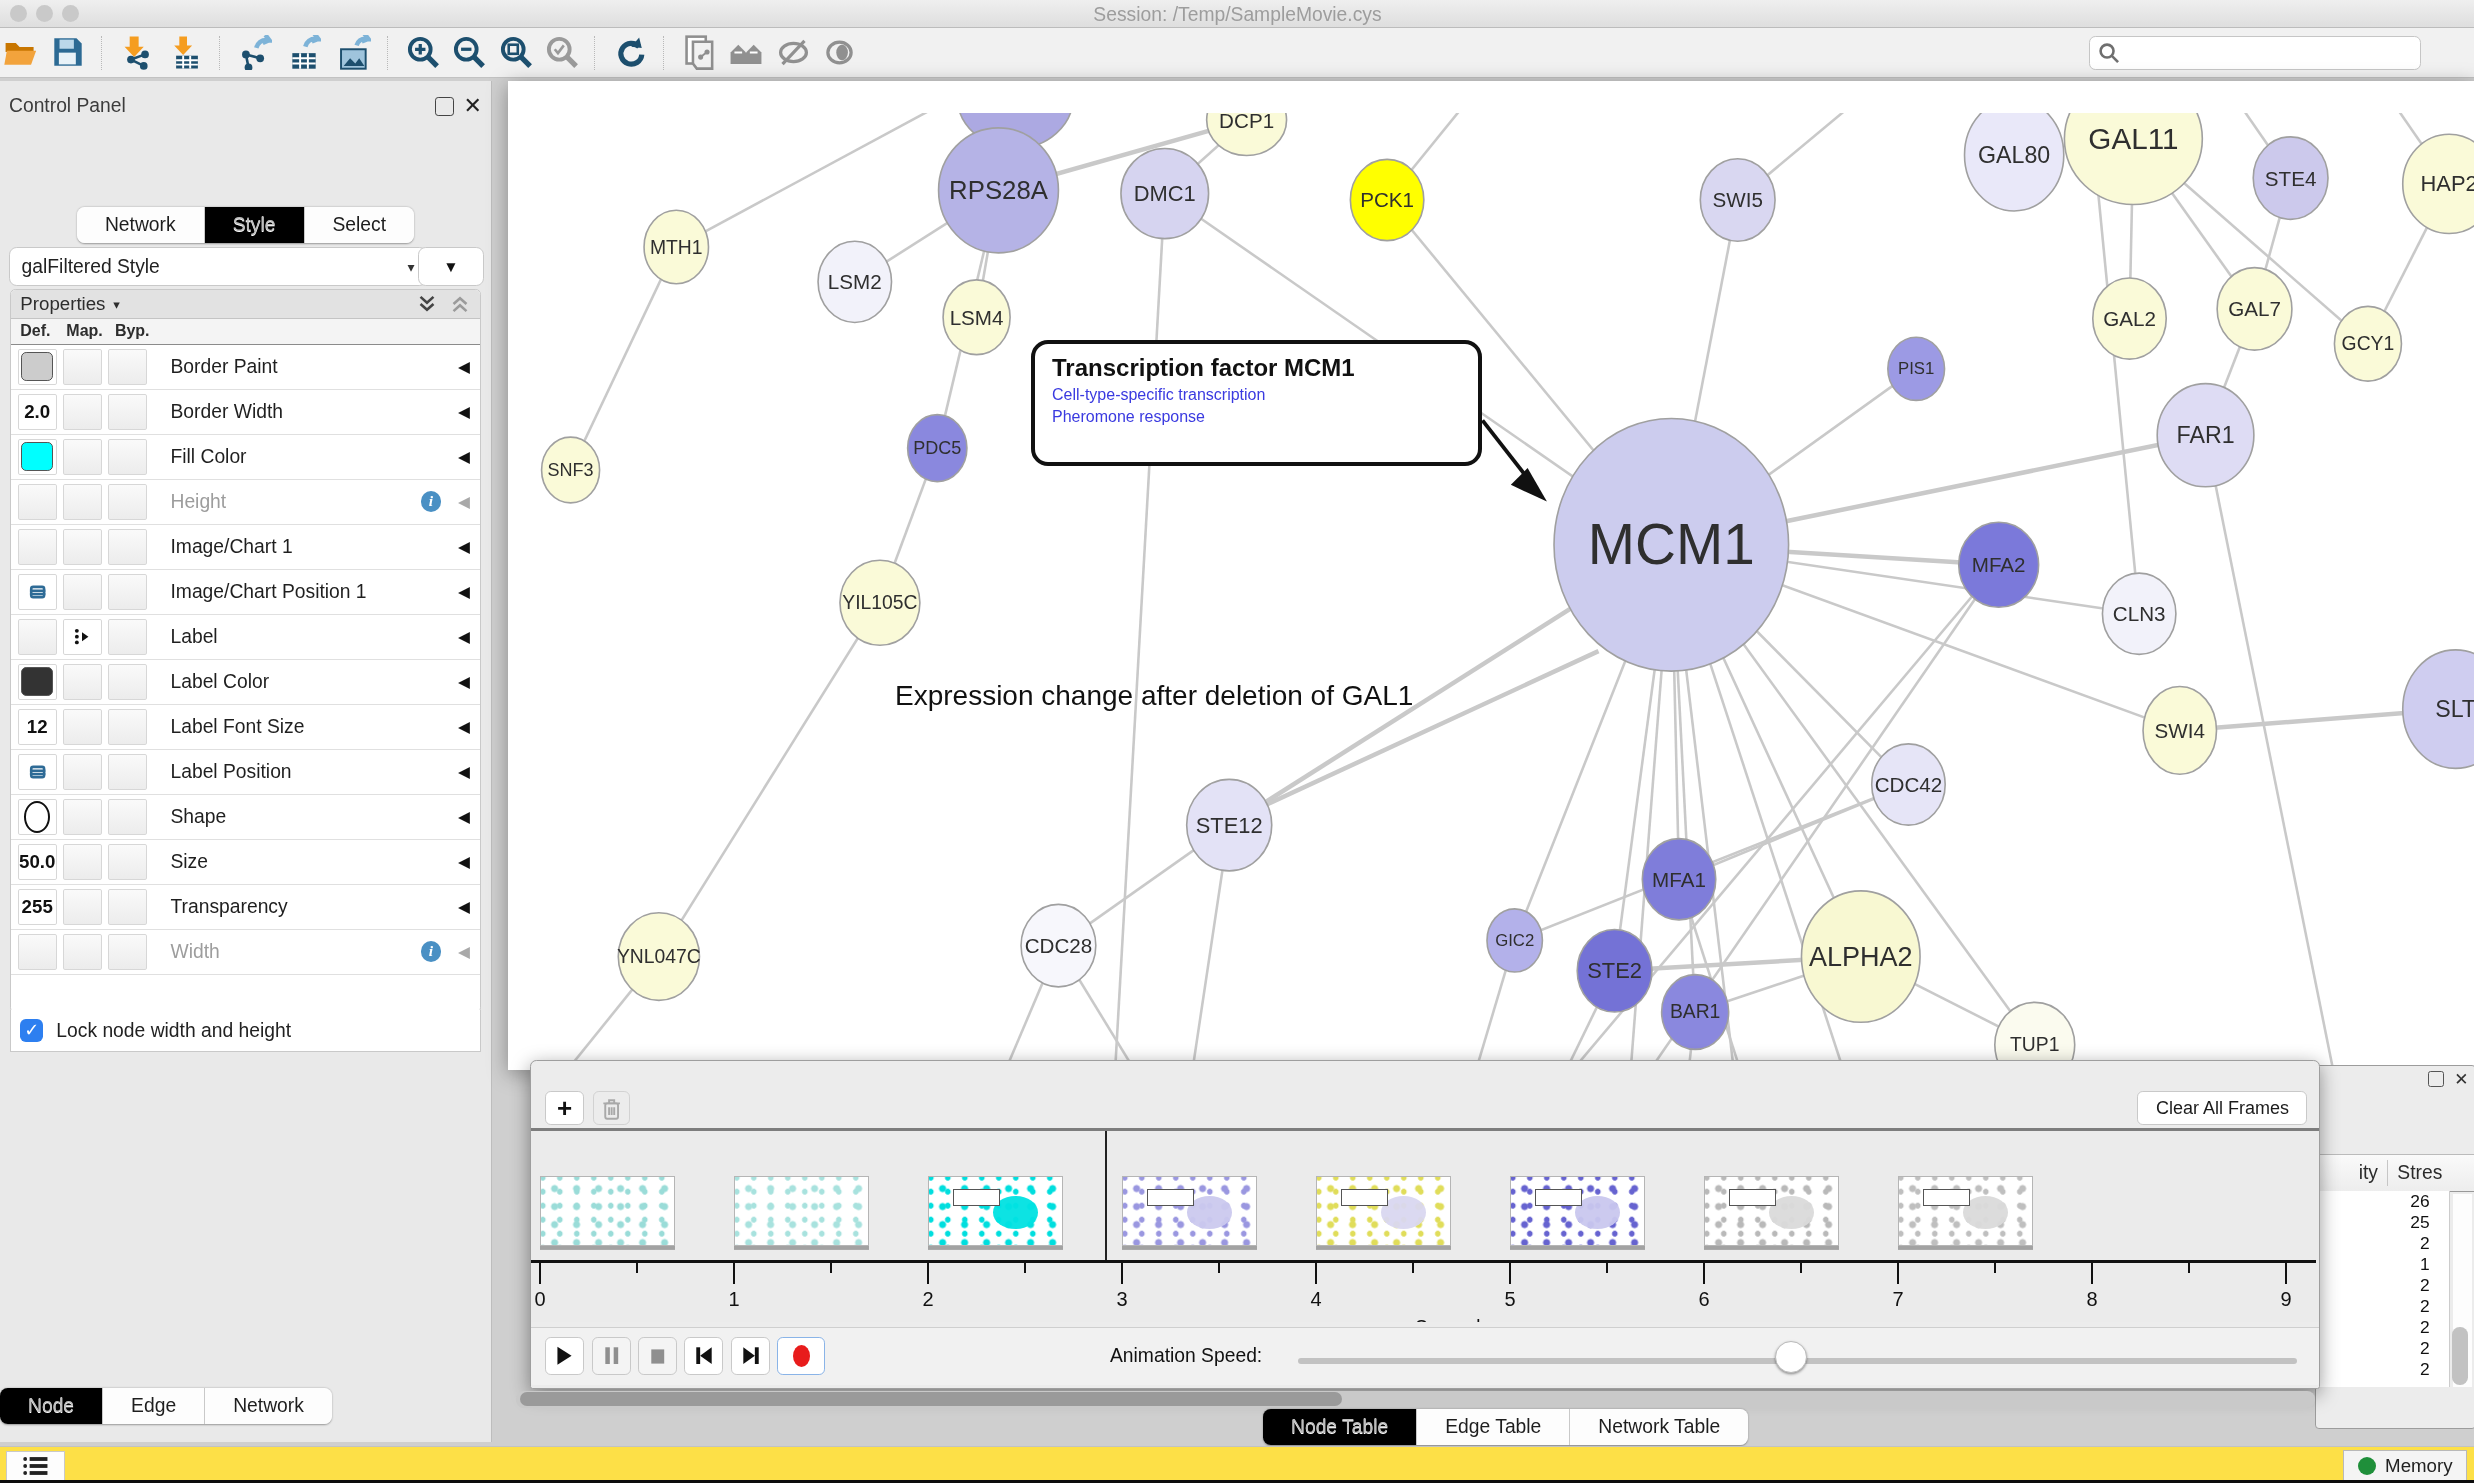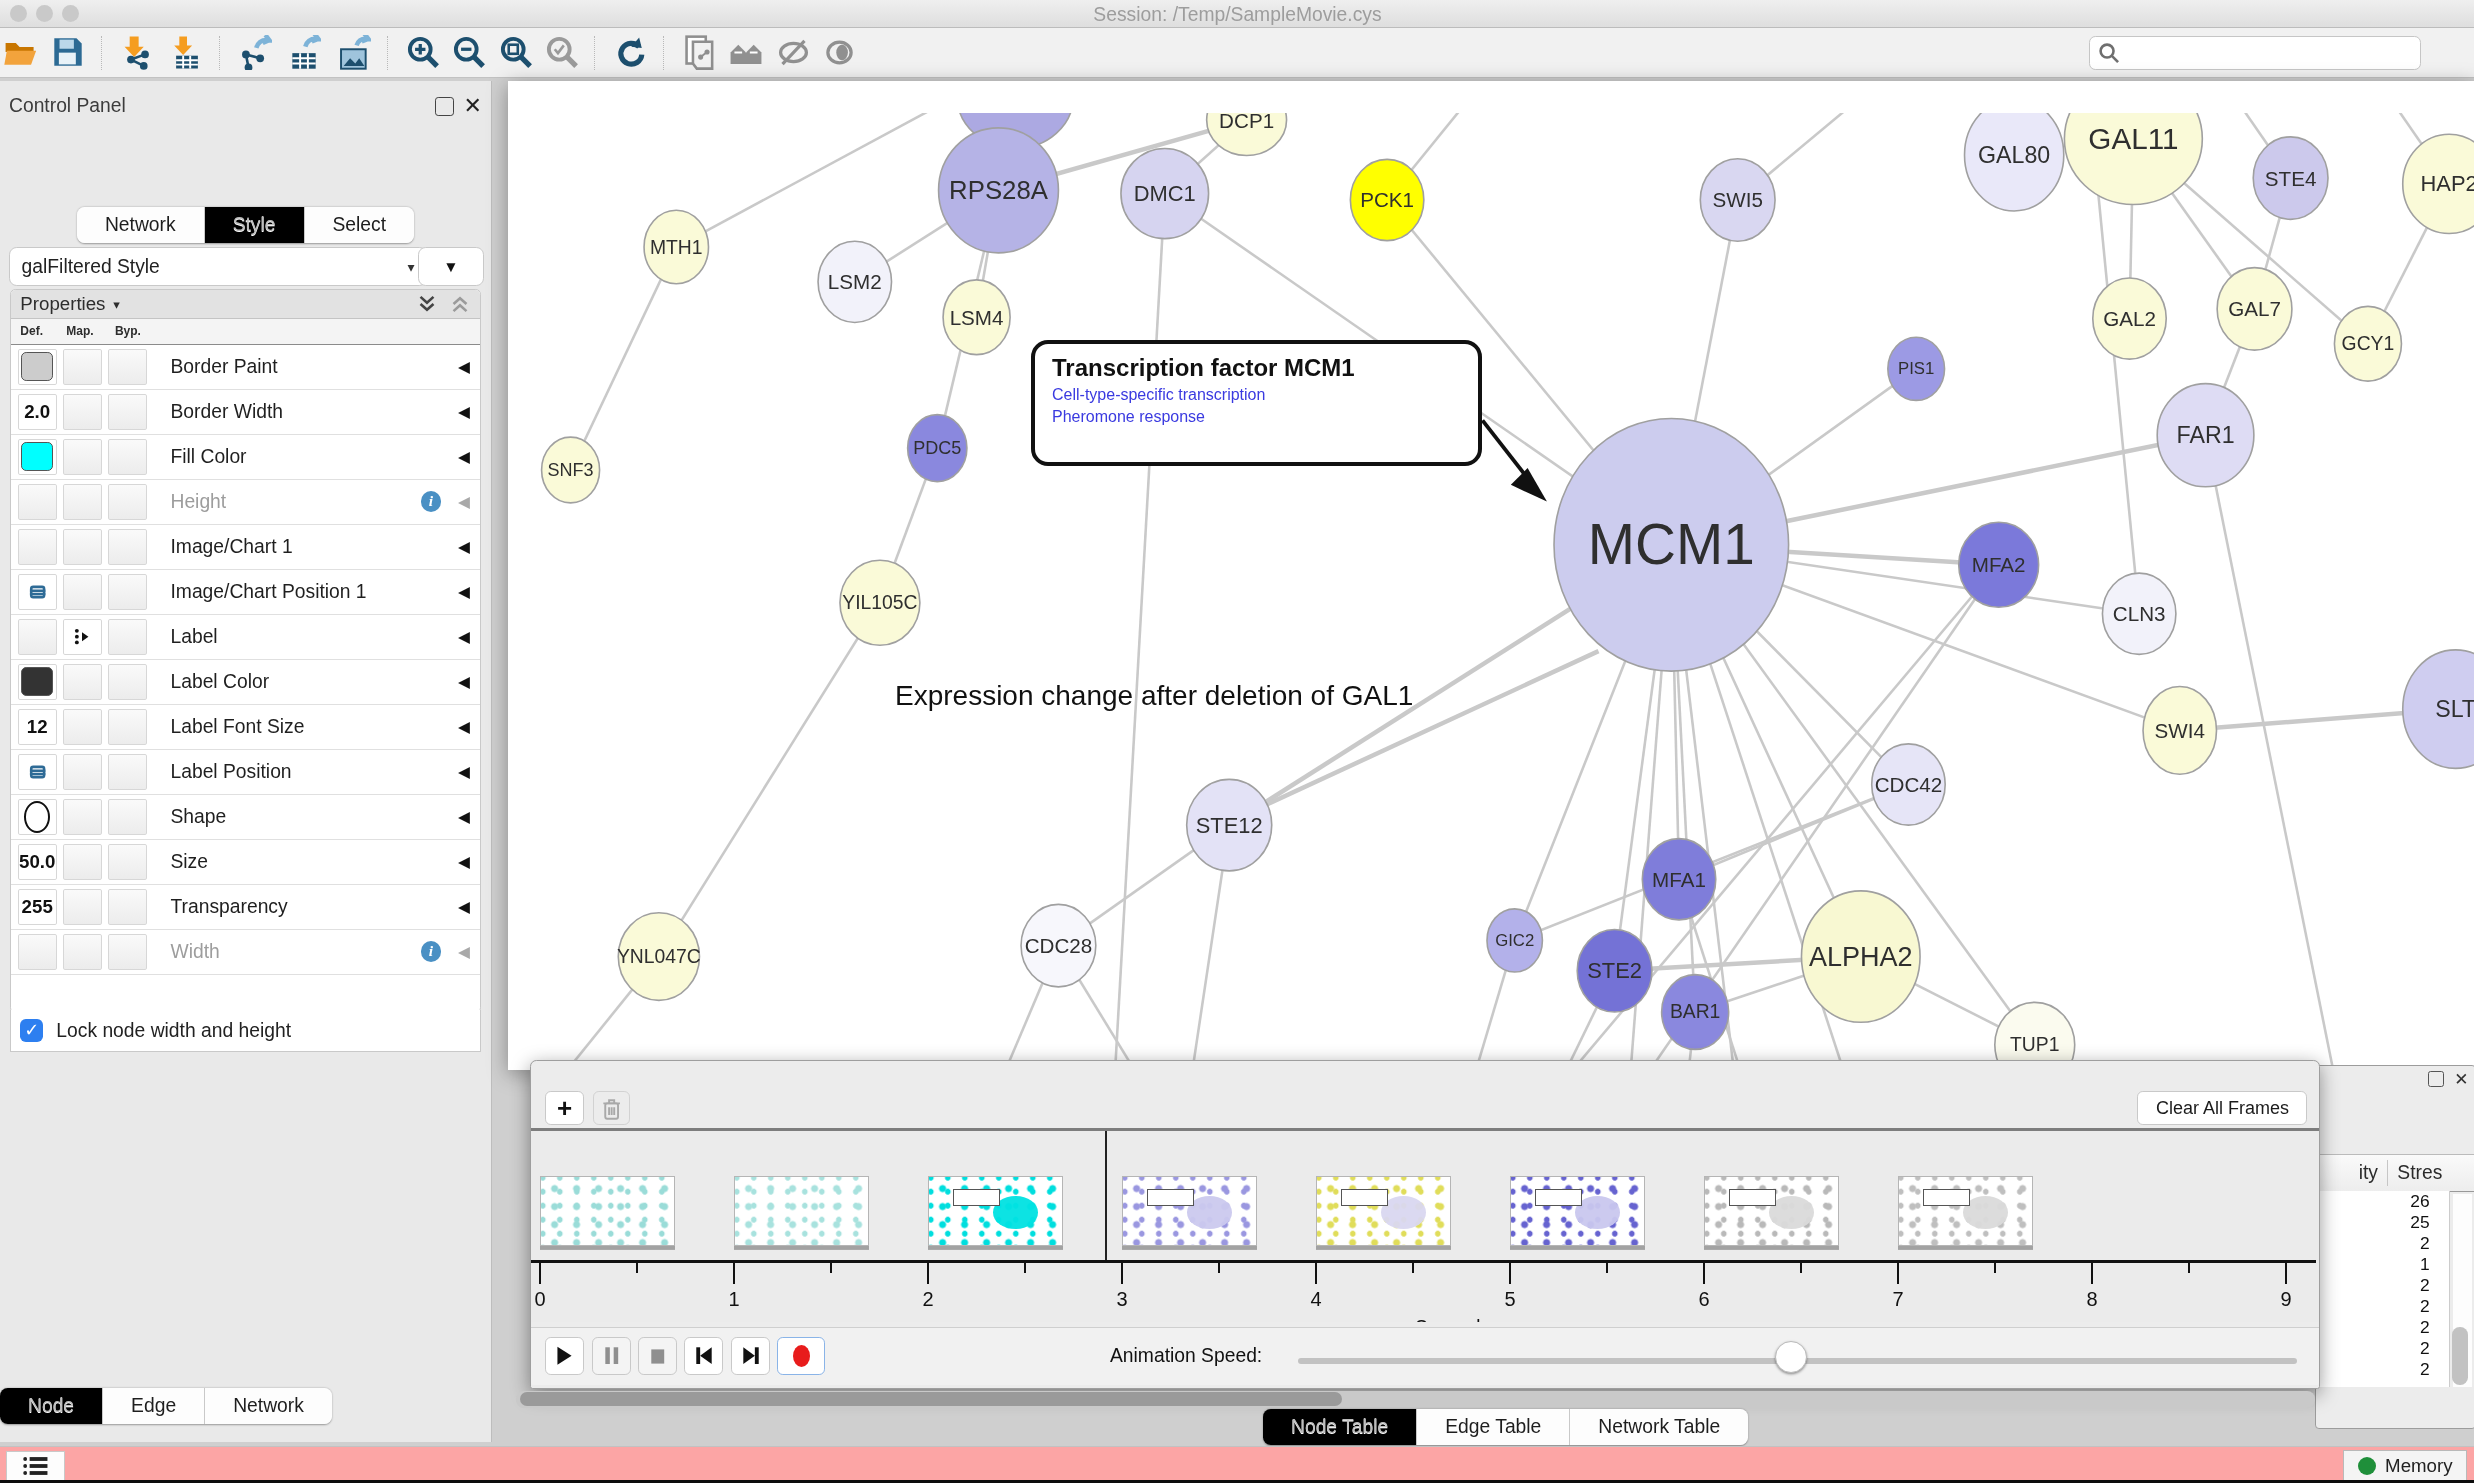--- a/index.html
+++ b/index.html
@@ -20,21 +20,21 @@
   .cp-float{right:37px;top:15.5px;width:17px;height:17px;border:1.9px solid #444;border-radius:3.2px}
   .cp-close{right:9px;top:11.6px;font-size:22px;color:#222;font-weight:bold}
   .seg-group{display:flex;border-radius:7.7px;overflow:hidden;box-shadow:0 0.6px 1.9px rgba(0,0,0,.35)}
   .seg{padding:0 28px;height:36px;line-height:36px;font-size:19.3px;background:#fdfdfd;color:#1e1e1e;border-right:0.6px solid #c9c9c9}
   .seg:last-child{border-right:none}
   .seg.pressed{background:#000000;color:#bdbdbd;text-shadow:0 0.6px 0 #fff}
   .combo{left:9px;top:166px;width:393px;height:37px;background:#fff;border:1.3px solid #c9c9c9;border-radius:7.7px;display:flex;align-items:center;justify-content:space-between;padding:0 11.6px;font-size:19.3px}
   .combo-btn{left:418px;top:166px;width:64px;height:37px;background:#fff;border:1.3px solid #c9c9c9;border-radius:7.7px;display:flex;align-items:center;justify-content:center}
   .props-box{left:10.3px;top:208px;width:469px;height:722px;background:#fff;border:1.3px solid #c9c9c9;border-radius:5.2px;overflow:hidden}
   .props-head{height:28px;background:#e2e2e2;border-bottom:0.6px solid #c4c4c4;display:flex;align-items:center;padding:0 9px;font-size:18.7px;color:#2d2d2d}
-  .props-cols{height:24.5px;display:flex;align-items:center;font-size:12px;font-weight:bold;color:#2d2d2d;border-bottom:1.3px solid #8b8b8b;background:#f4f4f4}
+  .props-cols{height:24.5px;display:flex;align-items:center;font-size:16px;font-weight:bold;color:#2d2d2d;border-bottom:1.3px solid #8b8b8b;background:#f4f4f4}
   .prop-row{height:44px;display:flex;align-items:center;border-bottom:0.6px solid #e0e0e0;position:relative}
   .pcell{width:37px;height:34px;margin-left:6.4px;background:linear-gradient(#fafafa,#ececec);border:0.6px solid #d7d7d7;border-radius:1.9px;display:flex;align-items:center;justify-content:center;font-size:18.7px;font-weight:bold;color:#111}
   .swatch{width:30px;height:27px;border:1.3px solid #555;border-radius:5.2px}
   .prop-label{margin-left:23px;font-size:19.3px;color:#1f1f1f}
   .prop-row.disabled .prop-label{color:#9d9d9d}
   .arrow-l{position:absolute;right:10.3px;font-size:15.5px;color:#111}
   .prop-row.disabled .arrow-l{color:#a9a9a9}
   .info-i{position:absolute;right:39px;width:20.6px;height:20.6px;border-radius:50%;background:#4a90c4;color:#fff;font-size:15.5px;font-weight:bold;text-align:center;line-height:20.6px;font-family:"Liberation Serif",serif;font-style:italic}
   .lockrow{left:10.3px;top:929px;width:469px;height:41px;background:#fff;border:1.3px solid #c9c9c9;border-top:none;display:flex;align-items:center}
   .checkbox{width:23px;height:23px;background:#2d7ff0;border-radius:5.8px;margin-left:9px;color:#fff;font-size:18px;text-align:center;line-height:23px}
@@ -80,21 +80,21 @@
   .tp-icons{position:absolute;top:5.2px;right:6.4px;display:flex;gap:10.3px}
   .tp-head{position:absolute;left:0;top:88px;width:100%;height:36px;background:linear-gradient(#fafafa,#ededed);border-top:0.6px solid #bbb;border-bottom:1.3px solid #999;display:flex;align-items:center;font-size:19.3px;color:#2c2c2c}
   .tp-body{position:absolute;left:0;top:125px;width:133px;height:196px;background:#fff;border-right:0.6px solid #ccc}
   .tp-row{height:21px;font-size:17.4px;text-align:right;padding-right:19.3px;color:#111}
   .tp-scroll{position:absolute;right:2.6px;top:128px;width:19.3px;height:193px;background:#fdfdfd}
   .tp-thumb{position:absolute;right:4.5px;top:133px;width:15.5px;height:58px;background:#c2c2c2;border-radius:7.7px}
   
   .hscroll-track{left:516px;top:1391px;width:1799px;height:17px;background:#c9c9c9;border-radius:7.7px}
   .hscroll-thumb{left:519px;top:1392px;width:822px;height:14px;background:#9a9a9a;border-radius:7px}
   .bt-tabs{left:1263px;top:1409px}
-  .statusbar{left:0;top:1446px;width:2475px;height:34px;background:#fca5a5;border-top:1.3px solid #c2c2c2}
+  .statusbar{left:0;top:1446px;width:2475px;height:34px;background:#fde047;border-top:1.3px solid #c2c2c2}
   .blackedge{left:0;top:1480px;width:2475px;height:3.9px;background:#0c0c0c}
   .listbtn{left:6.4px;top:3.9px;width:57px;height:28px;background:#fdfdfd;border:1.3px solid #c9c9c9;display:flex;align-items:center;justify-content:center}
   .membtn{right:7.7px;top:2.6px;width:122px;height:30px;background:#f4f4f4;border:1.3px solid #b9b9b9;display:flex;align-items:center;justify-content:center;gap:9px;font-size:18.7px}
   .greendot{width:18px;height:18px;border-radius:50%;background:#1f8f3a}
 </style>
 </head>
 <body>
 
 <div class="abs mac-titlebar">
   <div class="abs tl gray" style="left:10.3px"></div>

